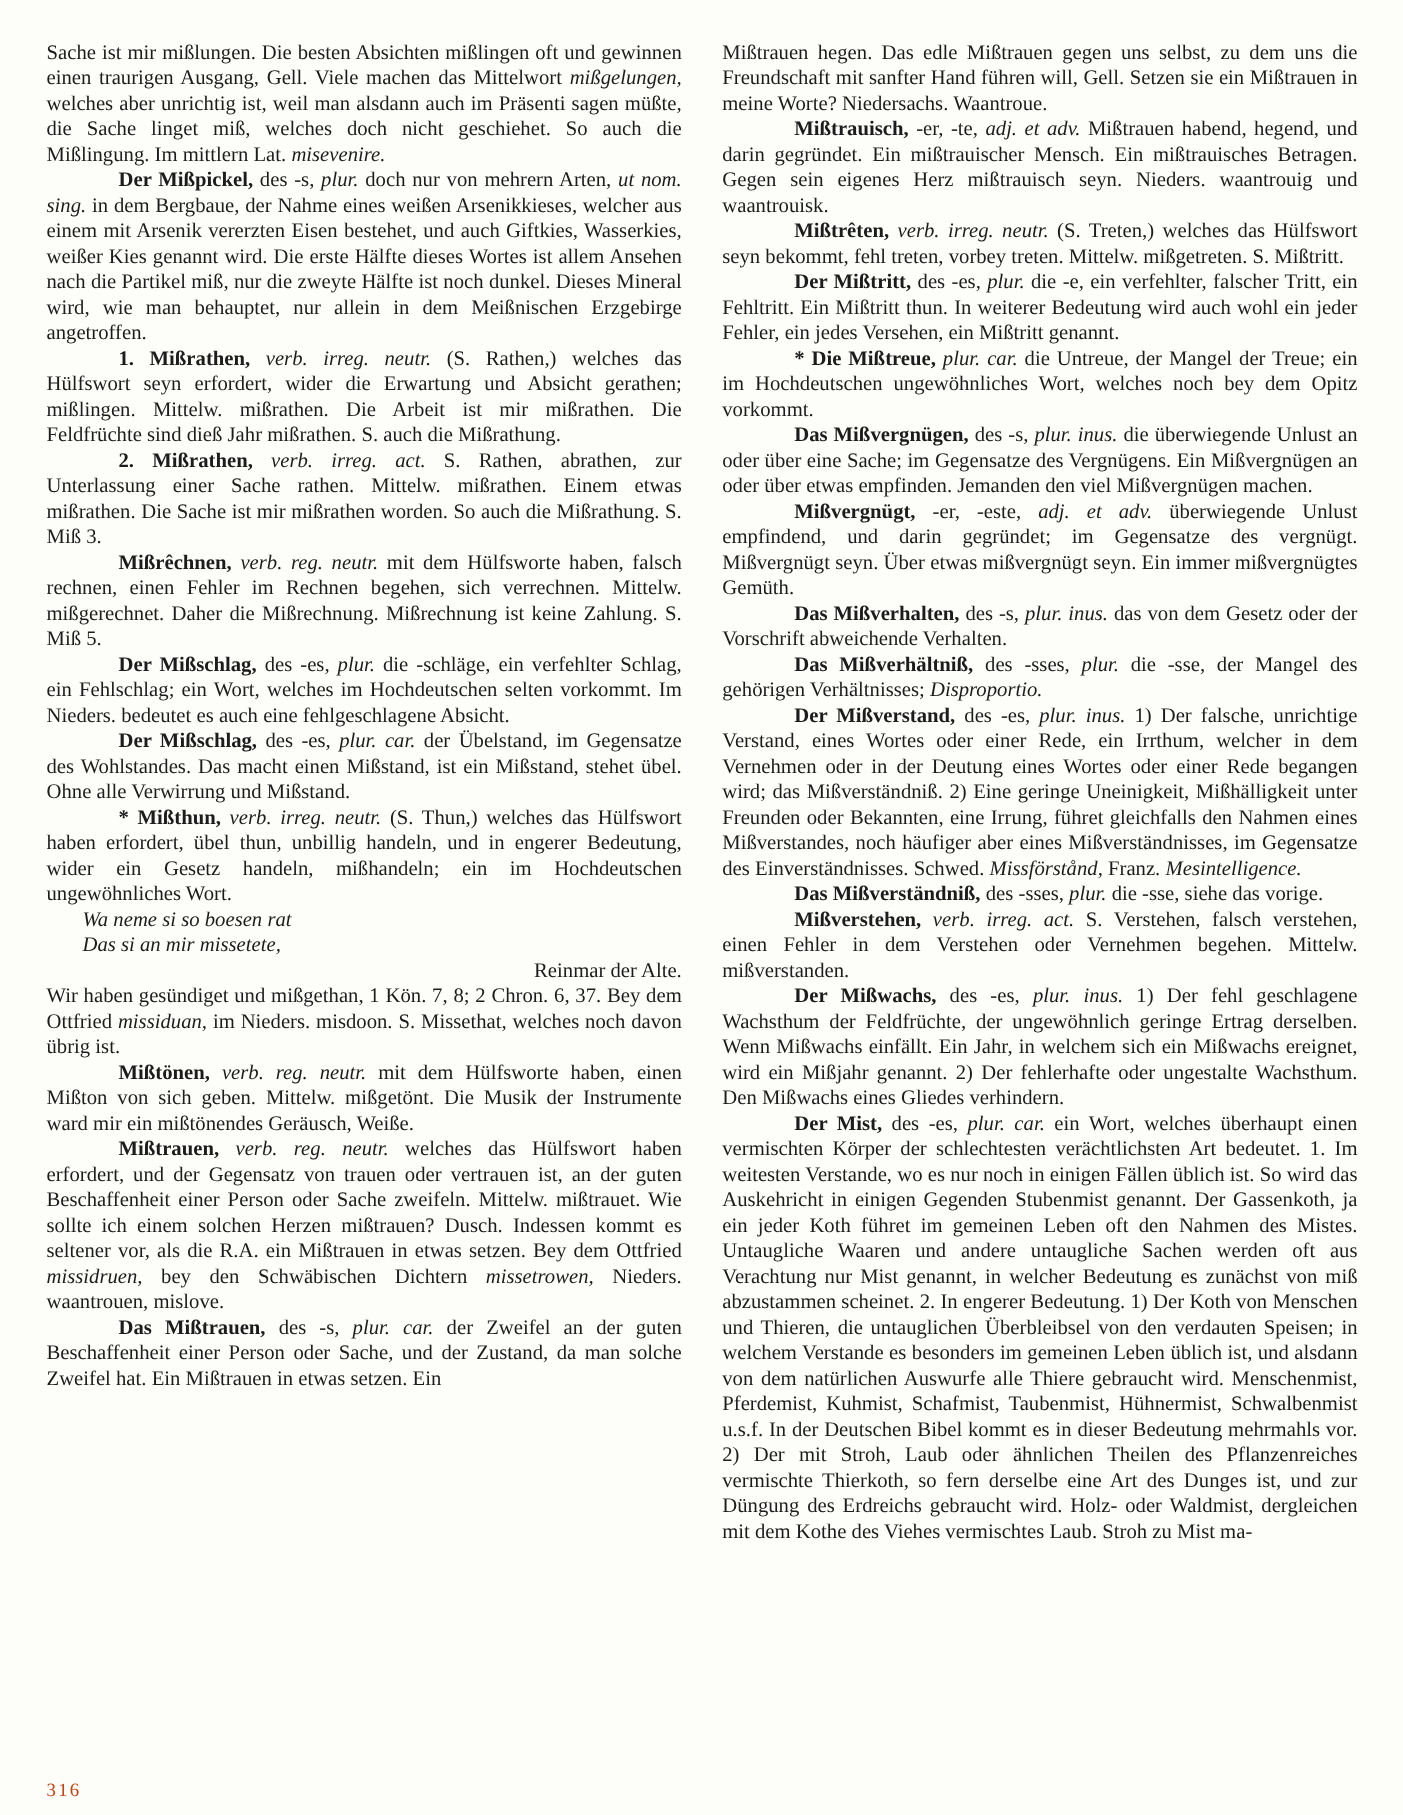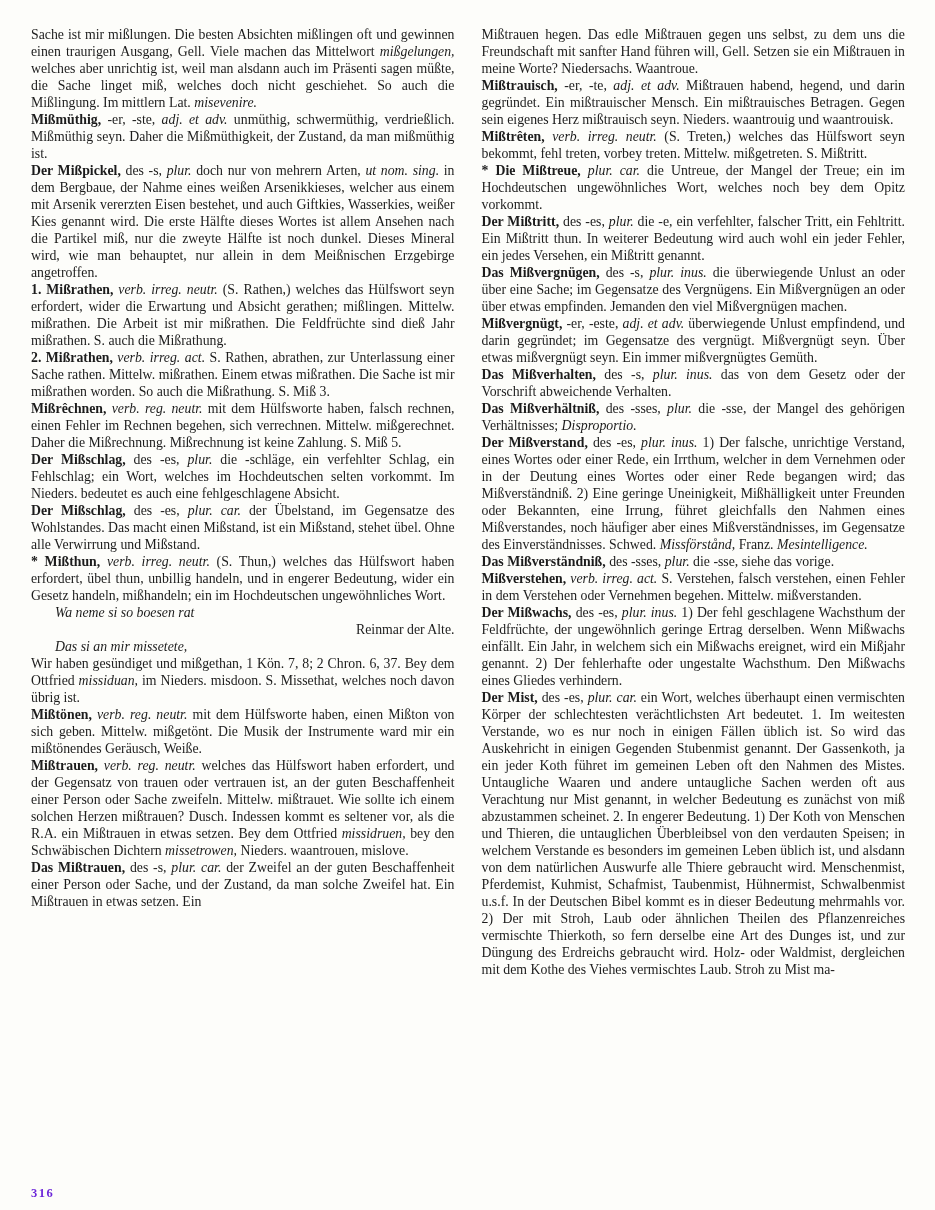--- a/index.html
+++ b/index.html
@@ -26,69 +26,67 @@
     flex: 1 1 0;
     min-width: 0;
     font-size: 13.8px;
     line-height: 17px;
     text-align: justify;
     hyphens: auto;
     -webkit-hyphens: auto;
   }
   .para { margin: 0; }
   .seg-n { font-weight: 400; font-style: normal; }
-  .seg-b { font-weight: 700; font-style: normal; }
+  .seg-b { font-weight: 700; font-style: normal; margin-left: 48px; }
   .seg-i { font-weight: 400; font-style: italic; }
   .para-verse {
     font-style: italic;
     padding-left: 24px;
     text-align: left;
   }
   .para-attribution {
     text-align: right;
   }
   .page-number {
     position: absolute;
     left: 31px;
     bottom: 9px;
     font-size: 12.5px;
     letter-spacing: 1.5px;
-    color: #6d28d9;
-    font-weight: bold;
+    color: #c2410c;
   }
 </style>
 </head>
 <body>
 
 <div class="page">
   <div class="columns">
     <div class="column">
         <p class="para para-entry"><span class="seg-n">Sache ist mir mißlungen. Die besten Absichten mißlingen oft und gewinnen einen traurigen Ausgang, Gell. Viele machen das Mittelwort </span><span class="seg-i">mißgelungen,</span><span class="seg-n"> welches aber unrichtig ist, weil man alsdann auch im Präsenti sagen müßte, die Sache linget miß, welches doch nicht geschiehet. So auch die Mißlingung. Im mittlern Lat. </span><span class="seg-i">misevenire.</span></p>
-        <p class="para para-entry"><span class="seg-b">Mißmüthig,</span><span class="seg-n"> -er, -ste, </span><span class="seg-i">adj. et adv.</span><span class="seg-n"> unmüthig, schwermüthig, verdrießlich. Mißmüthig seyn. Daher die Mißmüthigkeit, der Zustand, da man mißmüthig ist.</span></p>
         <p class="para para-entry"><span class="seg-b">Der Mißpickel,</span><span class="seg-n"> des -s, </span><span class="seg-i">plur.</span><span class="seg-n"> doch nur von mehrern Arten, </span><span class="seg-i">ut nom. sing.</span><span class="seg-n"> in dem Bergbaue, der Nahme eines weißen Arsenikkieses, welcher aus einem mit Arsenik vererzten Eisen bestehet, und auch Giftkies, Wasserkies, weißer Kies genannt wird. Die erste Hälfte dieses Wortes ist allem Ansehen nach die Partikel miß, nur die zweyte Hälfte ist noch dunkel. Dieses Mineral wird, wie man behauptet, nur allein in dem Meißnischen Erzgebirge angetroffen.</span></p>
         <p class="para para-entry"><span class="seg-b">1. Mißrathen,</span><span class="seg-n"> </span><span class="seg-i">verb. irreg. neutr.</span><span class="seg-n"> (S. Rathen,) welches das Hülfswort seyn erfordert, wider die Erwartung und Absicht gerathen; mißlingen. Mittelw. mißrathen. Die Arbeit ist mir mißrathen. Die Feldfrüchte sind dieß Jahr mißrathen. S. auch die Mißrathung.</span></p>
         <p class="para para-entry"><span class="seg-b">2. Mißrathen,</span><span class="seg-n"> </span><span class="seg-i">verb. irreg. act.</span><span class="seg-n"> S. Rathen, abrathen, zur Unterlassung einer Sache rathen. Mittelw. mißrathen. Einem etwas mißrathen. Die Sache ist mir mißrathen worden. So auch die Mißrathung. S. Miß 3.</span></p>
         <p class="para para-entry"><span class="seg-b">Mißrêchnen,</span><span class="seg-n"> </span><span class="seg-i">verb. reg. neutr.</span><span class="seg-n"> mit dem Hülfsworte haben, falsch rechnen, einen Fehler im Rechnen begehen, sich verrechnen. Mittelw. mißgerechnet. Daher die Mißrechnung. Mißrechnung ist keine Zahlung. S. Miß 5.</span></p>
         <p class="para para-entry"><span class="seg-b">Der Mißschlag,</span><span class="seg-n"> des -es, </span><span class="seg-i">plur.</span><span class="seg-n"> die -schläge, ein verfehlter Schlag, ein Fehlschlag; ein Wort, welches im Hochdeutschen selten vorkommt. Im Nieders. bedeutet es auch eine fehlgeschlagene Absicht.</span></p>
         <p class="para para-entry"><span class="seg-b">Der Mißschlag,</span><span class="seg-n"> des -es, </span><span class="seg-i">plur. car.</span><span class="seg-n"> der Übelstand, im Gegensatze des Wohlstandes. Das macht einen Mißstand, ist ein Mißstand, stehet übel. Ohne alle Verwirrung und Mißstand.</span></p>
         <p class="para para-entry"><span class="seg-b">* Mißthun,</span><span class="seg-n"> </span><span class="seg-i">verb. irreg. neutr.</span><span class="seg-n"> (S. Thun,) welches das Hülfswort haben erfordert, übel thun, unbillig handeln, und in engerer Bedeutung, wider ein Gesetz handeln, mißhandeln; ein im Hochdeutschen ungewöhnliches Wort.</span></p>
         <p class="para para-verse"><span class="seg-i">Wa neme si so boesen rat</span></p>
+        <p class="para para-verse"><span class="seg-i">Das si an mir missetete,</span></p>
         <p class="para para-attribution"><span class="seg-n">Reinmar der Alte.</span></p>
-        <p class="para para-verse"><span class="seg-i">Das si an mir missetete,</span></p>
         <p class="para para-entry"><span class="seg-n">Wir haben gesündiget und mißgethan, 1 Kön. 7, 8; 2 Chron. 6, 37. Bey dem Ottfried </span><span class="seg-i">missiduan,</span><span class="seg-n"> im Nieders. misdoon. S. Missethat, welches noch davon übrig ist.</span></p>
         <p class="para para-entry"><span class="seg-b">Mißtönen,</span><span class="seg-n"> </span><span class="seg-i">verb. reg. neutr.</span><span class="seg-n"> mit dem Hülfsworte haben, einen Mißton von sich geben. Mittelw. mißgetönt. Die Musik der Instrumente ward mir ein mißtönendes Geräusch, Weiße.</span></p>
         <p class="para para-entry"><span class="seg-b">Mißtrauen,</span><span class="seg-n"> </span><span class="seg-i">verb. reg. neutr.</span><span class="seg-n"> welches das Hülfswort haben erfordert, und der Gegensatz von trauen oder vertrauen ist, an der guten Beschaffenheit einer Person oder Sache zweifeln. Mittelw. mißtrauet. Wie sollte ich einem solchen Herzen mißtrauen? Dusch. Indessen kommt es seltener vor, als die R.A. ein Mißtrauen in etwas setzen. Bey dem Ottfried </span><span class="seg-i">missidruen,</span><span class="seg-n"> bey den Schwäbischen Dichtern </span><span class="seg-i">missetrowen,</span><span class="seg-n"> Nieders. waantrouen, mislove.</span></p>
         <p class="para para-entry"><span class="seg-b">Das Mißtrauen,</span><span class="seg-n"> des -s, </span><span class="seg-i">plur. car.</span><span class="seg-n"> der Zweifel an der guten Beschaffenheit einer Person oder Sache, und der Zustand, da man solche Zweifel hat. Ein Mißtrauen in etwas setzen. Ein</span></p>
       </div>
     <div class="column">
         <p class="para para-entry"><span class="seg-n">Mißtrauen hegen. Das edle Mißtrauen gegen uns selbst, zu dem uns die Freundschaft mit sanfter Hand führen will, Gell. Setzen sie ein Mißtrauen in meine Worte? Niedersachs. Waantroue.</span></p>
         <p class="para para-entry"><span class="seg-b">Mißtrauisch,</span><span class="seg-n"> -er, -te, </span><span class="seg-i">adj. et adv.</span><span class="seg-n"> Mißtrauen habend, hegend, und darin gegründet. Ein mißtrauischer Mensch. Ein mißtrauisches Betragen. Gegen sein eigenes Herz mißtrauisch seyn. Nieders. waantrouig und waantrouisk.</span></p>
         <p class="para para-entry"><span class="seg-b">Mißtrêten,</span><span class="seg-n"> </span><span class="seg-i">verb. irreg. neutr.</span><span class="seg-n"> (S. Treten,) welches das Hülfswort seyn bekommt, fehl treten, vorbey treten. Mittelw. mißgetreten. S. Mißtritt.</span></p>
+        <p class="para para-entry"><span class="seg-b">Der Mißtritt,</span><span class="seg-n"> des -es, </span><span class="seg-i">plur.</span><span class="seg-n"> die -e, ein verfehlter, falscher Tritt, ein Fehltritt. Ein Mißtritt thun. In weiterer Bedeutung wird auch wohl ein jeder Fehler, ein jedes Versehen, ein Mißtritt genannt.</span></p>
         <p class="para para-entry"><span class="seg-b">* Die Mißtreue,</span><span class="seg-n"> </span><span class="seg-i">plur. car.</span><span class="seg-n"> die Untreue, der Mangel der Treue; ein im Hochdeutschen ungewöhnliches Wort, welches noch bey dem Opitz vorkommt.</span></p>
-        <p class="para para-entry"><span class="seg-b">Der Mißtritt,</span><span class="seg-n"> des -es, </span><span class="seg-i">plur.</span><span class="seg-n"> die -e, ein verfehlter, falscher Tritt, ein Fehltritt. Ein Mißtritt thun. In weiterer Bedeutung wird auch wohl ein jeder Fehler, ein jedes Versehen, ein Mißtritt genannt.</span></p>
         <p class="para para-entry"><span class="seg-b">Das Mißvergnügen,</span><span class="seg-n"> des -s, </span><span class="seg-i">plur. inus.</span><span class="seg-n"> die überwiegende Unlust an oder über eine Sache; im Gegensatze des Vergnügens. Ein Mißvergnügen an oder über etwas empfinden. Jemanden den viel Mißvergnügen machen.</span></p>
         <p class="para para-entry"><span class="seg-b">Mißvergnügt,</span><span class="seg-n"> -er, -este, </span><span class="seg-i">adj. et adv.</span><span class="seg-n"> überwiegende Unlust empfindend, und darin gegründet; im Gegensatze des vergnügt. Mißvergnügt seyn. Über etwas mißvergnügt seyn. Ein immer mißvergnügtes Gemüth.</span></p>
         <p class="para para-entry"><span class="seg-b">Das Mißverhalten,</span><span class="seg-n"> des -s, </span><span class="seg-i">plur. inus.</span><span class="seg-n"> das von dem Gesetz oder der Vorschrift abweichende Verhalten.</span></p>
         <p class="para para-entry"><span class="seg-b">Das Mißverhältniß,</span><span class="seg-n"> des -sses, </span><span class="seg-i">plur.</span><span class="seg-n"> die -sse, der Mangel des gehörigen Verhältnisses; </span><span class="seg-i">Disproportio.</span></p>
         <p class="para para-entry"><span class="seg-b">Der Mißverstand,</span><span class="seg-n"> des -es, </span><span class="seg-i">plur. inus.</span><span class="seg-n"> 1) Der falsche, unrichtige Verstand, eines Wortes oder einer Rede, ein Irrthum, welcher in dem Vernehmen oder in der Deutung eines Wortes oder einer Rede begangen wird; das Mißverständniß. 2) Eine geringe Uneinigkeit, Mißhälligkeit unter Freunden oder Bekannten, eine Irrung, führet gleichfalls den Nahmen eines Mißverstandes, noch häufiger aber eines Mißverständnisses, im Gegensatze des Einverständnisses. Schwed. </span><span class="seg-i">Missförstånd,</span><span class="seg-n"> Franz. </span><span class="seg-i">Mesintelligence.</span></p>
         <p class="para para-entry"><span class="seg-b">Das Mißverständniß,</span><span class="seg-n"> des -sses, </span><span class="seg-i">plur.</span><span class="seg-n"> die -sse, siehe das vorige.</span></p>
         <p class="para para-entry"><span class="seg-b">Mißverstehen,</span><span class="seg-n"> </span><span class="seg-i">verb. irreg. act.</span><span class="seg-n"> S. Verstehen, falsch verstehen, einen Fehler in dem Verstehen oder Vernehmen begehen. Mittelw. mißverstanden.</span></p>
         <p class="para para-entry"><span class="seg-b">Der Mißwachs,</span><span class="seg-n"> des -es, </span><span class="seg-i">plur. inus.</span><span class="seg-n"> 1) Der fehl geschlagene Wachsthum der Feldfrüchte, der ungewöhnlich geringe Ertrag derselben. Wenn Mißwachs einfällt. Ein Jahr, in welchem sich ein Mißwachs ereignet, wird ein Mißjahr genannt. 2) Der fehlerhafte oder ungestalte Wachsthum. Den Mißwachs eines Gliedes verhindern.</span></p>
         <p class="para para-entry"><span class="seg-b">Der Mist,</span><span class="seg-n"> des -es, </span><span class="seg-i">plur. car.</span><span class="seg-n"> ein Wort, welches überhaupt einen vermischten Körper der schlechtesten verächtlichsten Art bedeutet. 1. Im weitesten Verstande, wo es nur noch in einigen Fällen üblich ist. So wird das Auskehricht in einigen Gegenden Stubenmist genannt. Der Gassenkoth, ja ein jeder Koth führet im gemeinen Leben oft den Nahmen des Mistes. Untaugliche Waaren und andere untaugliche Sachen werden oft aus Verachtung nur Mist genannt, in welcher Bedeutung es zunächst von miß abzustammen scheinet. 2. In engerer Bedeutung. 1) Der Koth von Menschen und Thieren, die untauglichen Überbleibsel von den verdauten Speisen; in welchem Verstande es besonders im gemeinen Leben üblich ist, und alsdann von dem natürlichen Auswurfe alle Thiere gebraucht wird. Menschenmist, Pferdemist, Kuhmist, Schafmist, Taubenmist, Hühnermist, Schwalbenmist u.s.f. In der Deutschen Bibel kommt es in dieser Bedeutung mehrmahls vor. 2) Der mit Stroh, Laub oder ähnlichen Theilen des Pflanzenreiches vermischte Thierkoth, so fern derselbe eine Art des Dunges ist, und zur Düngung des Erdreichs gebraucht wird. Holz- oder Waldmist, dergleichen mit dem Kothe des Viehes vermischtes Laub. Stroh zu Mist ma-</span></p>
       </div>

